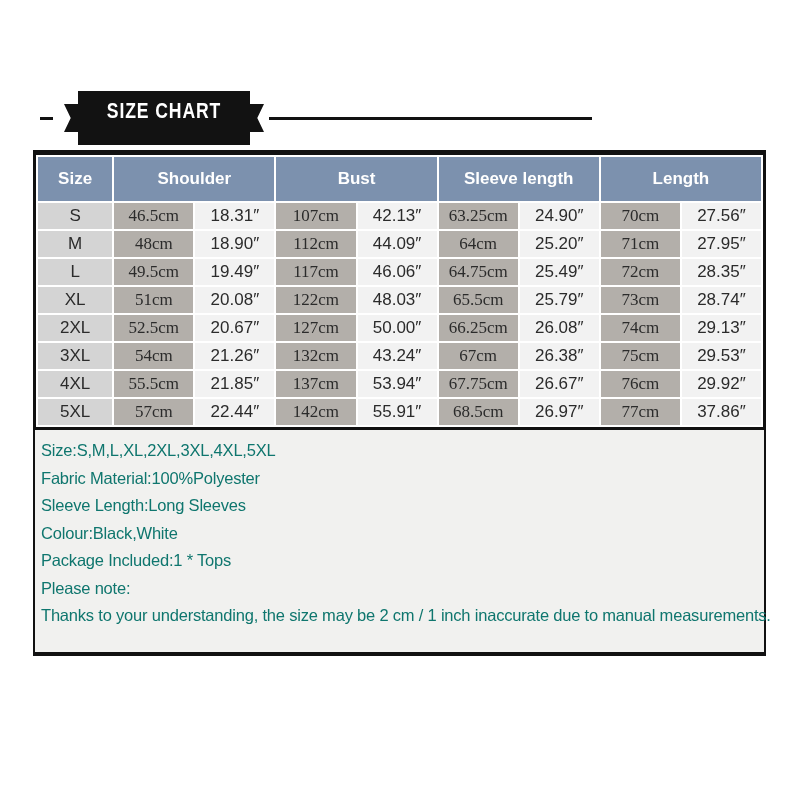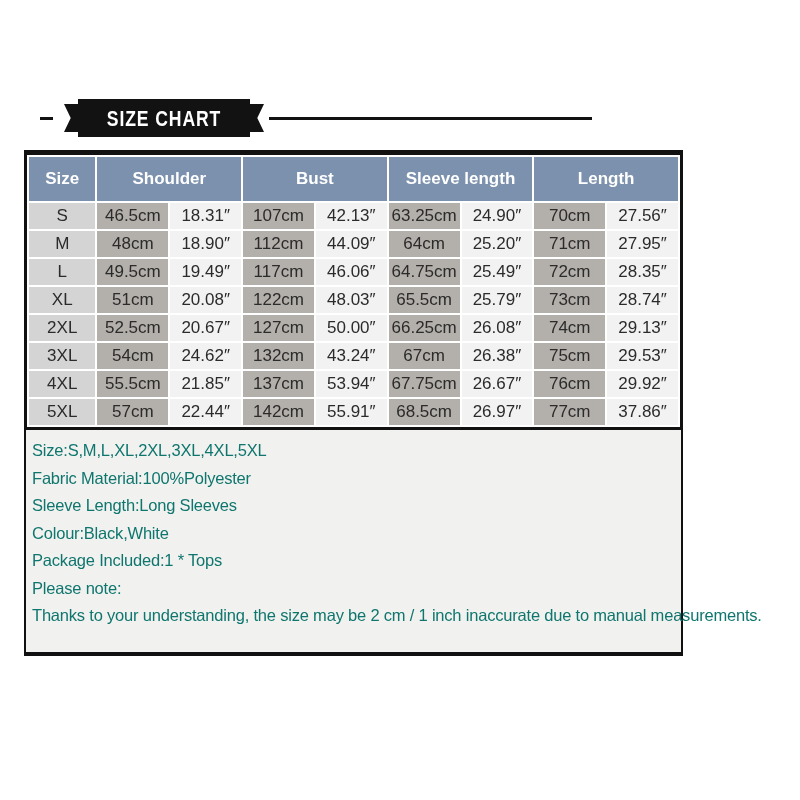--- a/index.html
+++ b/index.html
@@ -24,28 +24,28 @@
   .banner-row{
     position:absolute;top:99px;left:40px;
     display:flex;align-items:center;height:38px;
   }
   .dash{width:13px;height:3px;background:var(--banner-black);margin-right:11px;}
   .tail{width:14px;height:28px;background:var(--banner-black);flex:none;}
   .tail-left{clip-path:polygon(0 0,100% 0,100% 100%,0 100%,48% 50%);}
   .tail-right{clip-path:polygon(0 0,100% 0,52% 50%,100% 100%,0 100%);}
   .ribbon{
     background:var(--banner-black);color:#fff;
-    width:172px;height:38px;line-height:38px;flex:none;
+    width:172px;height:54px;line-height:38px;flex:none;
     text-align:center;font-size:20px;font-weight:bold;letter-spacing:1px;
   }
   .ribbon span{display:inline-block;transform:scale(0.88,1.12);}
   .rule{width:323px;height:3px;background:var(--banner-black);margin-left:5px;}
 
   
-  .sheet{position:absolute;top:150px;left:24px;width:659px;border-radius:13px;}
+  .sheet{position:absolute;top:150px;left:33px;width:733px;border-radius:13px;}
 
   table.size-table{
     width:100%;table-layout:fixed;
     border-collapse:separate;border-spacing:2px;
     background:#ffffff;
     border:3px solid #111;border-top-width:5px;
   }
   thead th{
     background:var(--header-blue);color:#ffffff;
     font-weight:bold;vertical-align:middle;text-align:center;
@@ -55,21 +55,21 @@
   th.u{
     height:51px;font-size:16px;
     font-family:"Liberation Mono","DejaVu Sans Mono",monospace;
   }
   th.u-size{white-space:pre-line;font-size:15px;line-height:1.35;}
   tbody td{
     height:26px;padding:0;text-align:center;vertical-align:middle;
     font-size:17px;color:var(--text-dark);
   }
   td.size{background:var(--size-col-gray);}
-  td.cm{background:var(--cm-col-gray);}
+  td.cm{background:var(--cm-col-gray);font-family:Liberation Serif, serif;}
   td.inch{background:var(--inch-col-light);text-align:center;}
 
   .notes{
     width:100%;height:226px;background:var(--notes-bg);
     border:2px solid #111;border-top:none;border-bottom-width:4px;
     padding:7px 8px 0 6px;
   }
   .notes p{
     margin:0;font-size:16.5px;letter-spacing:-0.2px;
     color:#0f766e;line-height:27.5px;white-space:nowrap;
@@ -164,21 +164,21 @@
             <td class="cm">127cm</td>
             <td class="inch">50.00″</td>
             <td class="cm">66.25cm</td>
             <td class="inch">26.08″</td>
             <td class="cm">74cm</td>
             <td class="inch">29.13″</td>
           </tr>
           <tr>
             <td class="size">3XL</td>
             <td class="cm">54cm</td>
-            <td class="inch">24.62″</td>
+            <td class="inch">21.26″</td>
             <td class="cm">132cm</td>
             <td class="inch">43.24″</td>
             <td class="cm">67cm</td>
             <td class="inch">26.38″</td>
             <td class="cm">75cm</td>
             <td class="inch">29.53″</td>
           </tr>
           <tr>
             <td class="size">4XL</td>
             <td class="cm">55.5cm</td>

